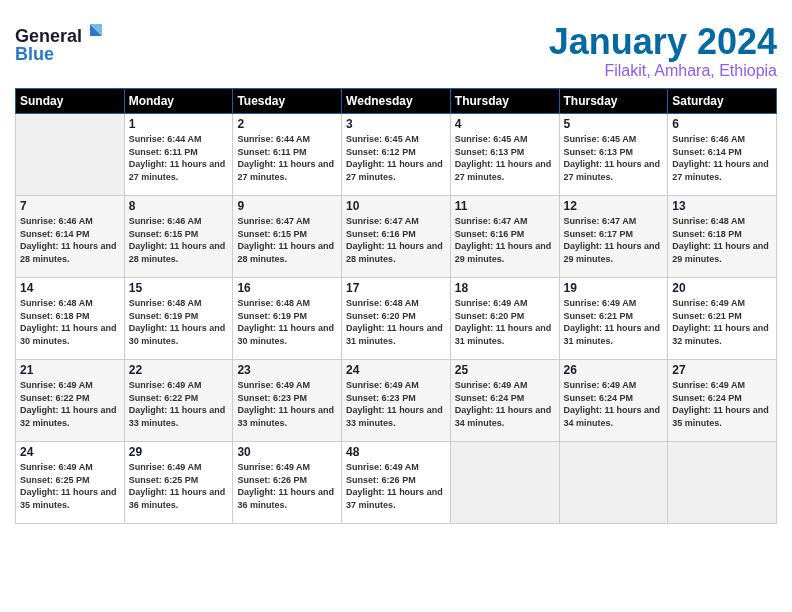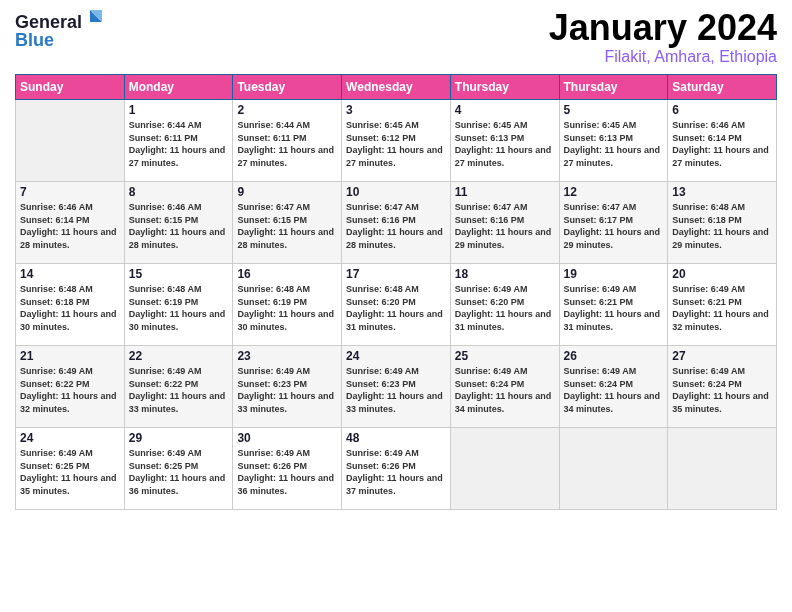--- a/index.html
+++ b/index.html
@@ -6,54 +6,54 @@
     body {
       width: 792px;
       height: 612px;
       font-family: Arial, sans-serif;
       background: #fff;
       overflow: hidden;
     }
     .page {
       width: 792px;
       height: 612px;
-      padding: 10px 15px;
+      padding: 24px 15px;
     }
     .header {
       display: flex;
       justify-content: space-between;
       align-items: flex-start;
       margin-bottom: 8px;
     }
     .logo {
       display: flex;
       align-items: center;
       gap: 4px;
     }
     .title-block {
       text-align: right;
     }
     .calendar-title {
       font-size: 36px;
       font-weight: bold;
-      color: #000000;
+      color: #0369a1;
       line-height: 1;
     }
     .calendar-subtitle {
       font-size: 16px;
       color: #8b5cf6;
       margin-top: 2px;
     }
     table {
       width: 100%;
       border-collapse: collapse;
       font-size: 10px;
     }
     thead th {
-      background-color: #ec4899;
+      background-color: #000000;
       color: #fff;
       padding: 5px 4px;
       text-align: left;
       font-size: 12px;
       font-weight: bold;
       border: 1px solid #1e5fa0;
     }
     tbody td {
       border: 1px solid #ccc;
       padding: 3px 4px;

